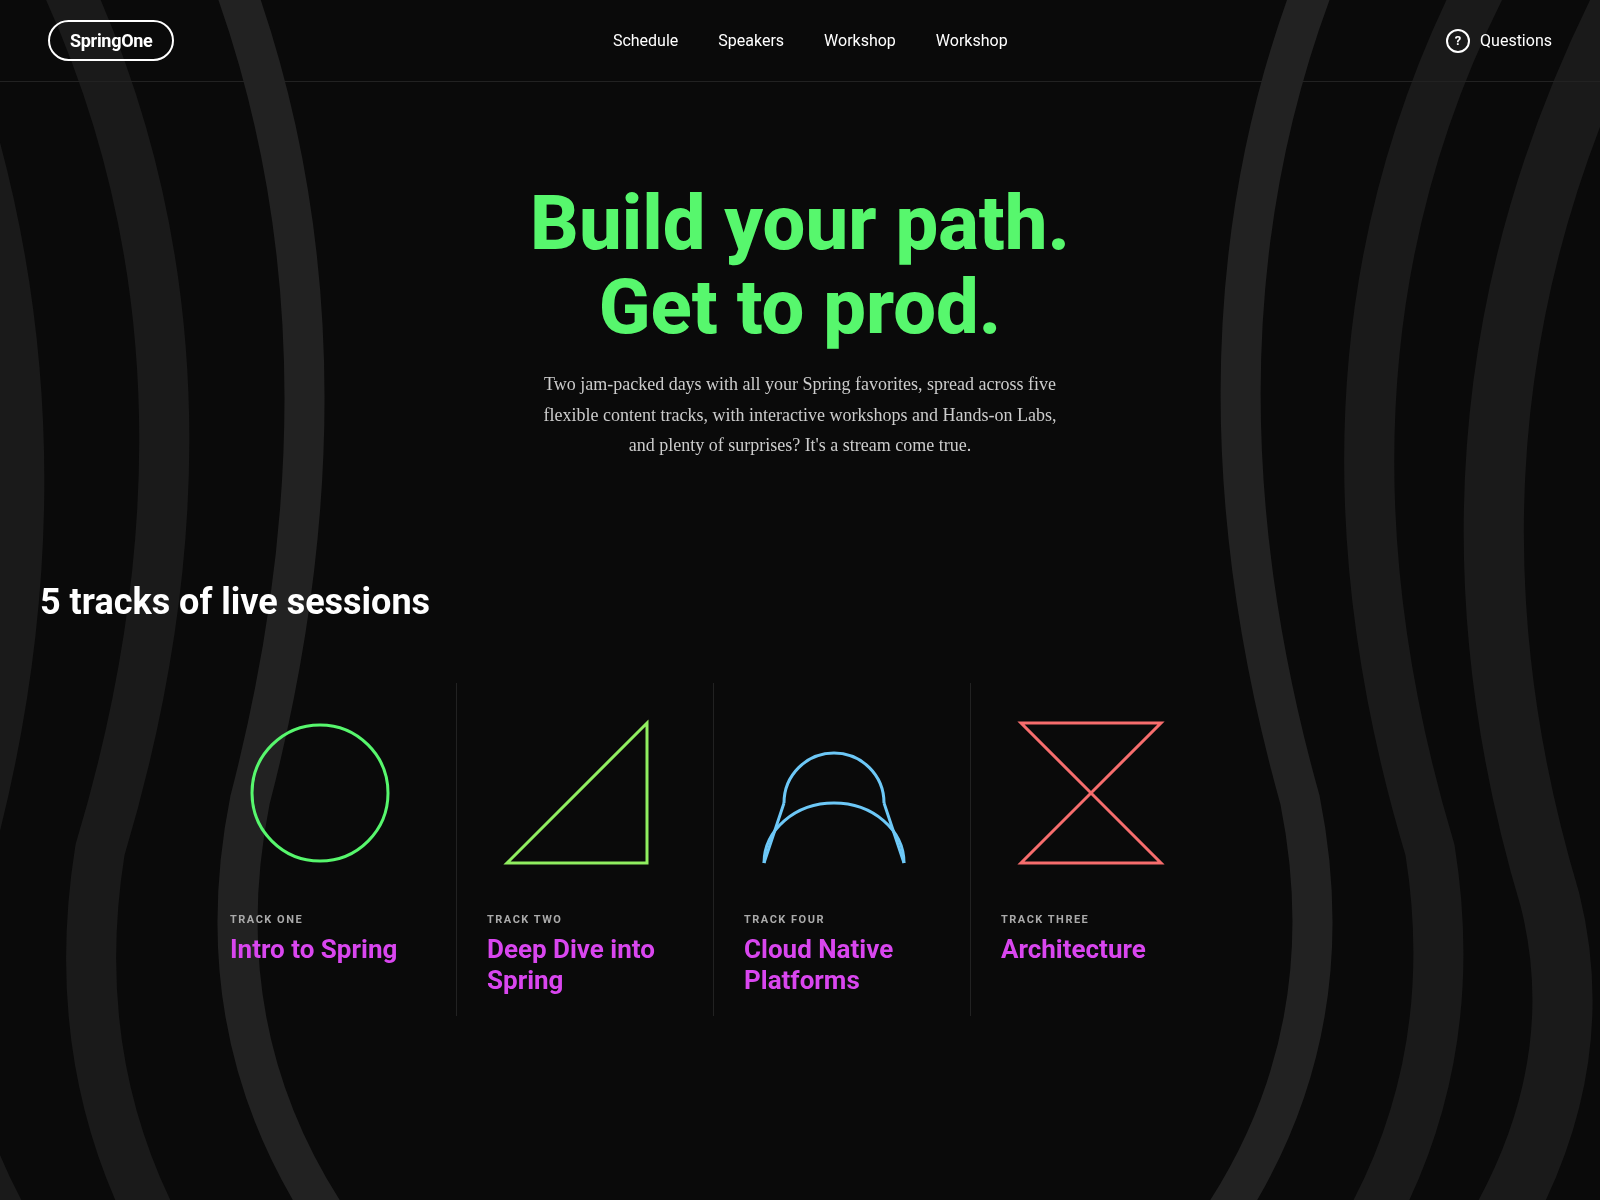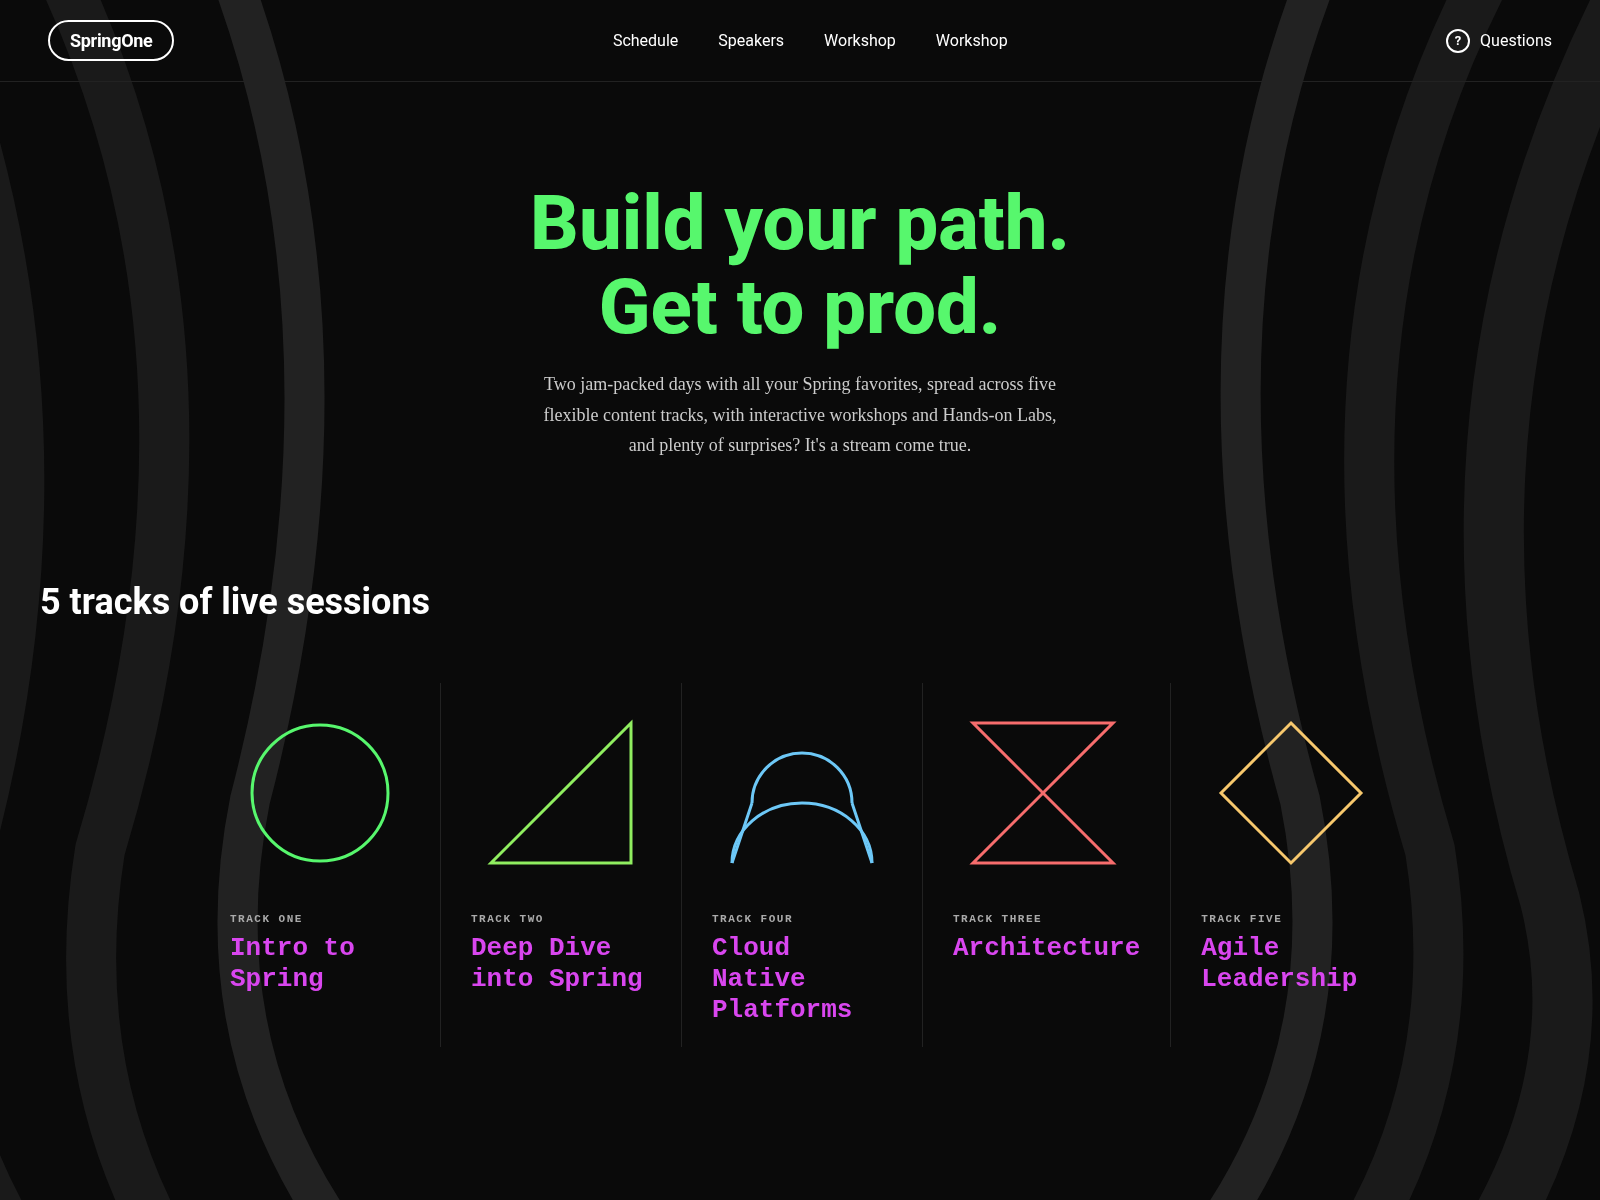--- a/index.html
+++ b/index.html
@@ -121,24 +121,23 @@
       text-align: left;
       font-size: 36px;
       font-weight: 700;
       color: #ffffff;
       margin-bottom: 60px;
     }
 
     .tracks-grid {
       display: grid;
       grid-template-columns: repeat(5, 1fr);
-      gap: 0;
+      gap: 16px;
       max-width: 1200px;
       margin: 0 auto;
-      font-family: Liberation Mono, monospace;
     }
 
     .track-card {
       padding: 20px 30px;
       border-left: 1px solid #222;
       display: flex;
       flex-direction: column;
       align-items: flex-start;
     }
 
@@ -257,24 +256,15 @@
         <svg width="160" height="160" viewBox="0 0 160 160" xmlns="http://www.w3.org/2000/svg">
 
           <polygon points="10,10 150,10 80,80" stroke="#f76d6d" stroke-width="3" fill="none"></polygon>
           <polygon points="10,150 150,150 80,80" stroke="#f76d6d" stroke-width="3" fill="none"></polygon>
         </svg>
       </div>
       <div class="track-number">TRACK THREE</div>
       <div class="track-name">Architecture</div>
     </div>
 
-    <div class="track-card">
-      <div class="track-icon">
-        <svg width="160" height="160" viewBox="0 0 160 160" xmlns="http://www.w3.org/2000/svg">
-          <polygon points="80,10 150,80 80,150 10,80" stroke="#f7c86d" stroke-width="3" fill="none"></polygon>
-        </svg>
-      </div>
-      <div class="track-number">TRACK FIVE</div>
-      <div class="track-name">Agile Leadership</div>
-    </div>
 
   </div>
 </section>
 
 </body></html>

